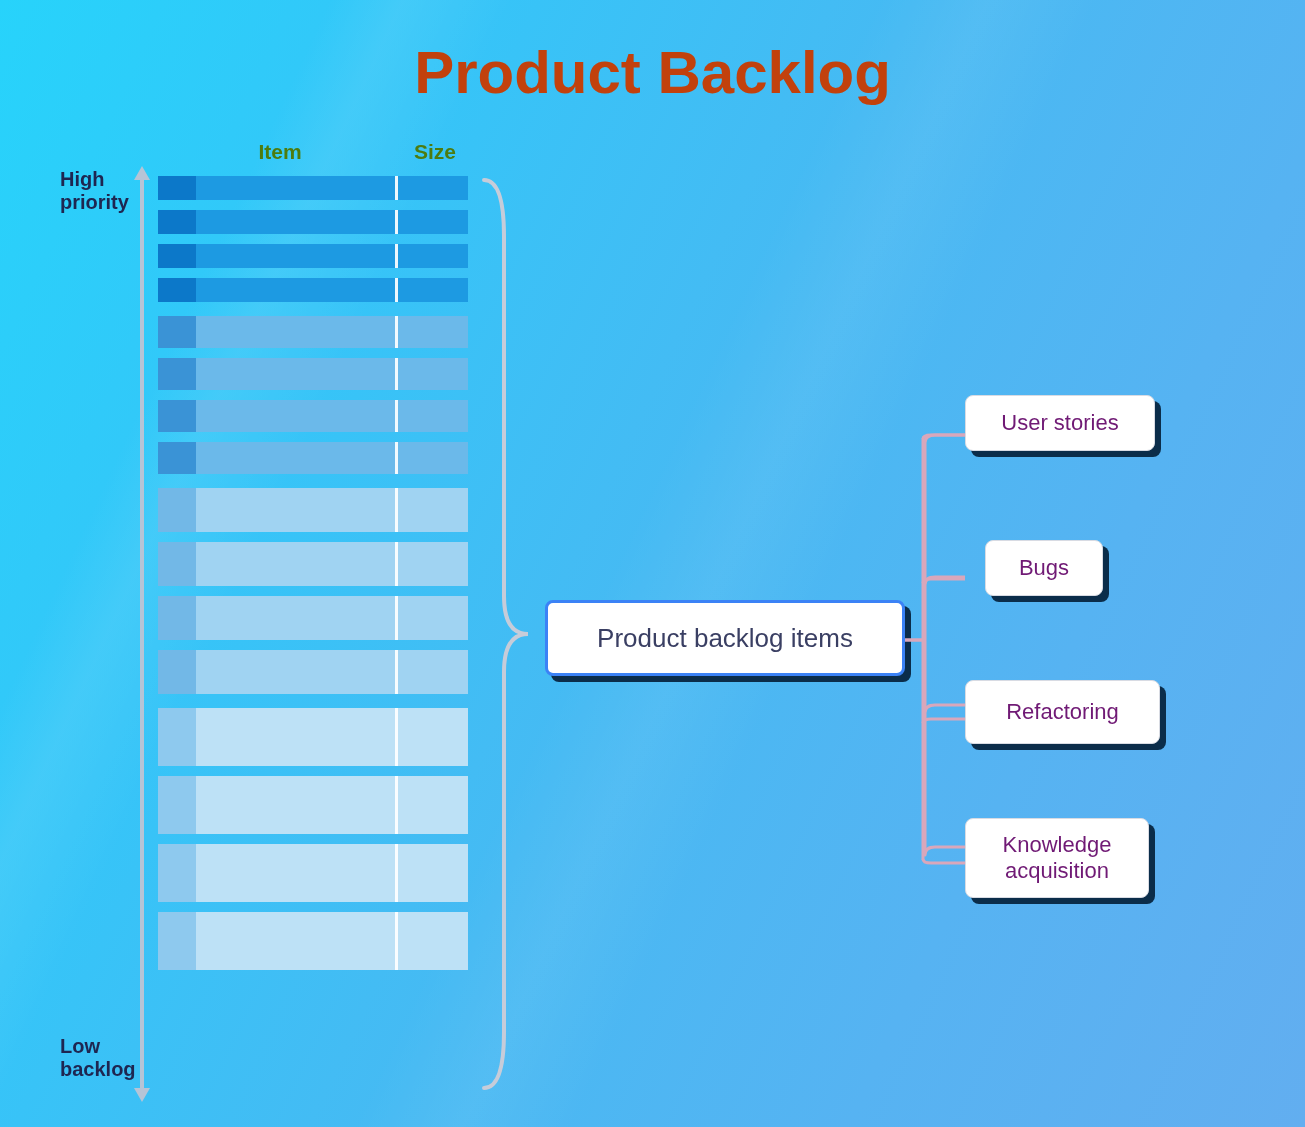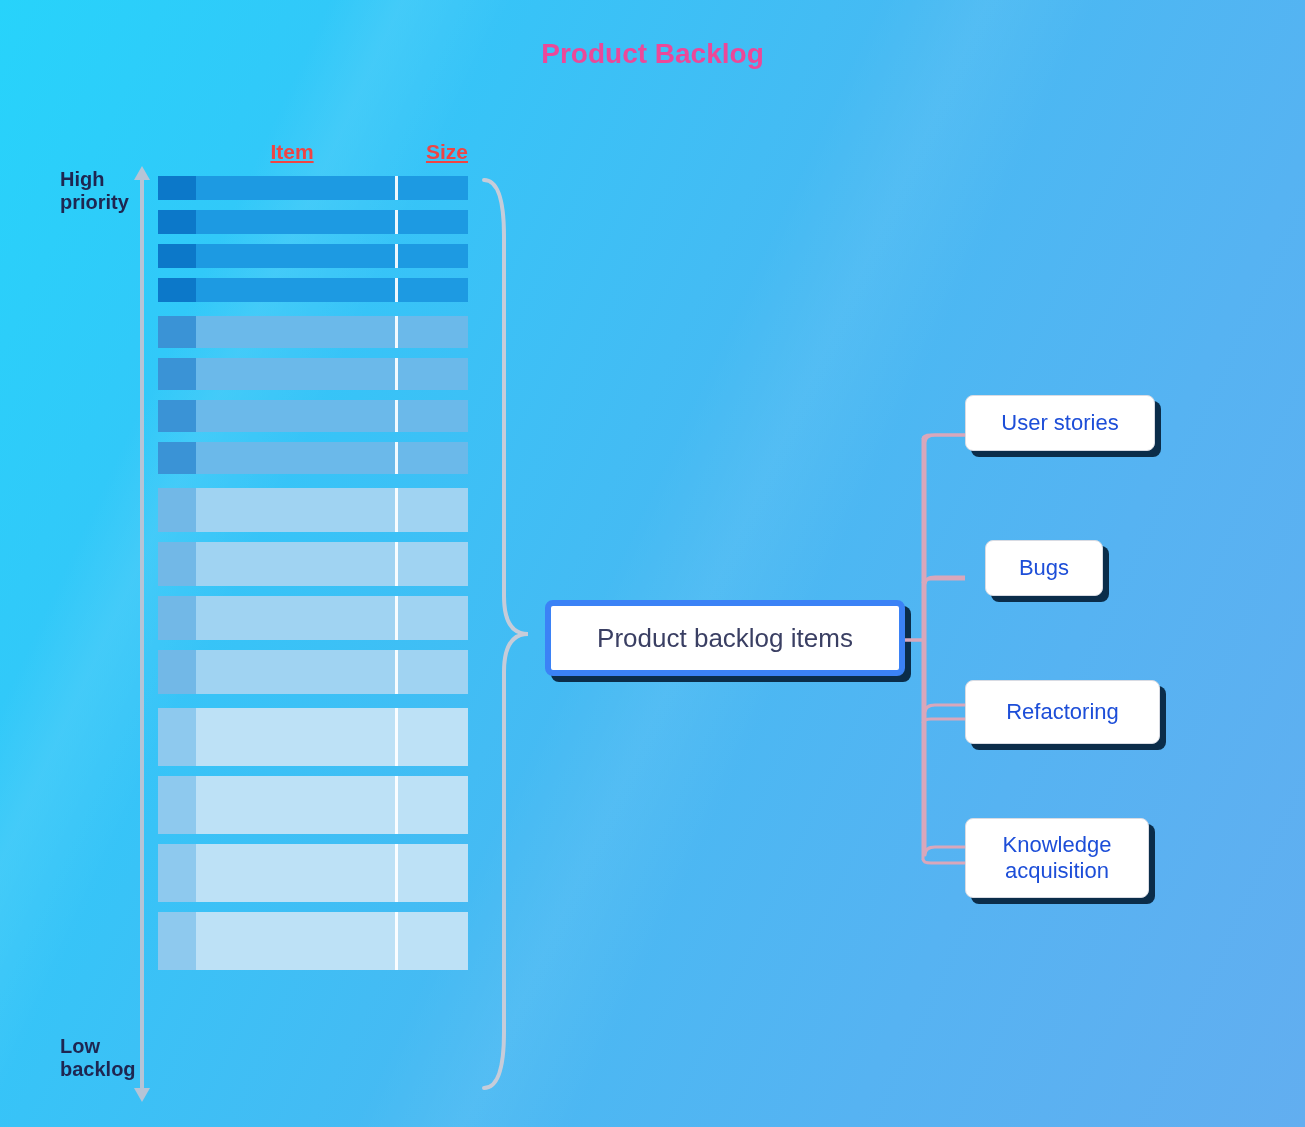--- a/index.html
+++ b/index.html
@@ -18,34 +18,33 @@
     background:
       linear-gradient(115deg, rgba(255,255,255,0) 18%, rgba(255,255,255,.08) 22%, rgba(255,255,255,0) 28%,
                                rgba(255,255,255,0) 48%, rgba(255,255,255,.06) 54%, rgba(255,255,255,0) 60%);
     pointer-events:none;
   }
   .title {
     position: absolute;
     top: 38px;
     width: 100%;
     text-align: center;
-    font-size: 28px;
+    font-size: 60px;
     font-weight: 700;
-    color: #ec4899;
+    color: #c2410c;
   }
   .col-headers {
     position: absolute;
     top: 140px;
-    left: 158px;
+    left: 146px;
     width: 310px;
     display: flex;
     font-size: 21px;
     font-weight: 600;
-    color: #ef4444;
-    text-decoration: underline;
+    color: #4d7c0f;
   }
   .col-headers .item-h { flex: 1; text-align: center; padding-left: 30px; }
   .col-headers .size-h { width: 72px; text-align: right; }
 
   .priority-label {
     position: absolute;
     left: 60px;
     font-size: 20px;
     font-weight: 700;
     color: #1e2651;
@@ -119,21 +118,21 @@
     pointer-events:none;
   }
 
   .pbi-box {
     position: absolute;
     left: 545px;
     top: 600px;
     width: 360px;
     height: 76px;
     background: #fff;
-    border: 6px solid #3b82f6;
+    border: 3px solid #3b82f6;
     border-radius: 8px;
     box-shadow: 6px 6px 0 0 #0b2d4a;
     display: flex;
     align-items: center;
     justify-content: center;
     font-size: 26px;
     font-weight: 500;
     color: #3a3f63;
   }
 
@@ -150,21 +149,21 @@
     position: absolute;
     background: #fff;
     border: 1px solid #d8dbe3;
     border-radius: 8px;
     box-shadow: 6px 6px 0 0 #0b2d4a;
     display: flex;
     align-items: center;
     justify-content: center;
     font-size: 22px;
     font-weight: 500;
-    color: #1d4ed8;
+    color: #701a75;
     text-align: center;
     line-height: 1.2;
     padding: 0 18px;
   }
   .tb1 { left: 965px; top: 395px; width: 190px; height: 56px; }
   .tb2 { left: 985px; top: 540px; width: 118px; height: 56px; }
   .tb3 { left: 965px; top: 680px; width: 195px; height: 64px; }
   .tb4 { left: 965px; top: 818px; width: 184px; height: 80px; }
 </style>
 </head>

